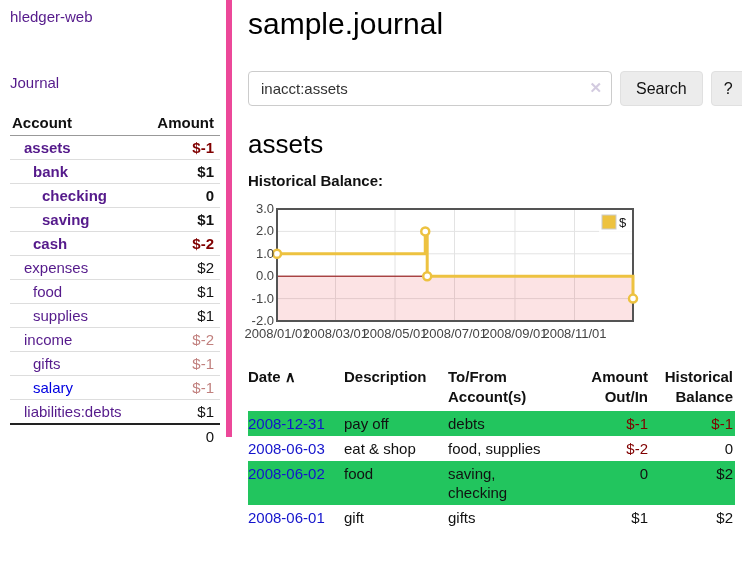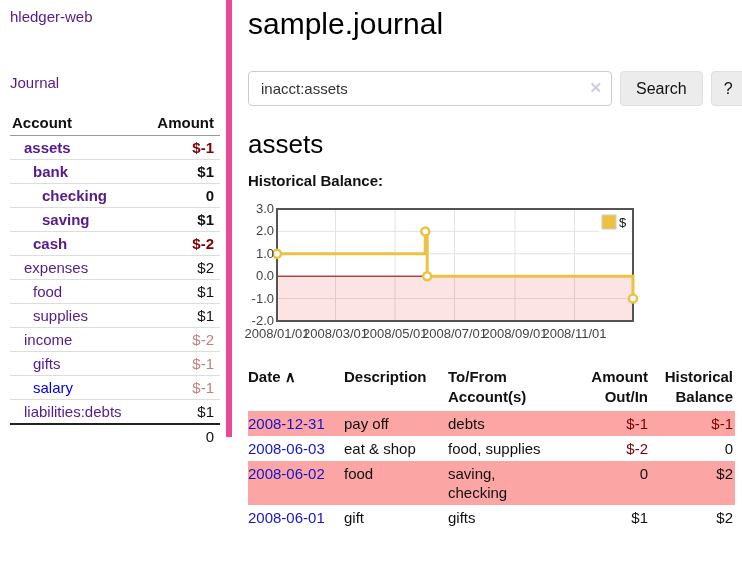--- a/index.html
+++ b/index.html
@@ -109,21 +109,21 @@
     padding: 2px 4px 4px 0; line-height: 20px; margin-top: 24px;
   }
   table.register th.num { text-align: right; padding-right: 2px; }
   table.register col.c-date { width: 96px; }
   table.register col.c-desc { width: 104px; }
   table.register col.c-acct { width: 116px; }
   table.register col.c-amt  { width: 86px; }
   table.register col.c-bal  { width: 85px; }
   table.register td { padding: 3px 4px 3px 0; vertical-align: top; line-height: 19px; }
   table.register td.num { text-align: right; padding-right: 2px; white-space: nowrap; }
-  table.register tr.stripe td { background: #fca5a5; }
+  table.register tr.stripe td { background: #22c55e; }
   table.register a.date-link { color:#1414cc; text-decoration:none; }
   table.register th a.sort-link { color:#111; text-decoration:none; }
   .sort-caret { font-weight: 700; font-size: 15px; }
   table.register td.acct-cell { padding-right: 10px; }
 </style>
 </head>
 <body>
 
 <div class="layout">
 

